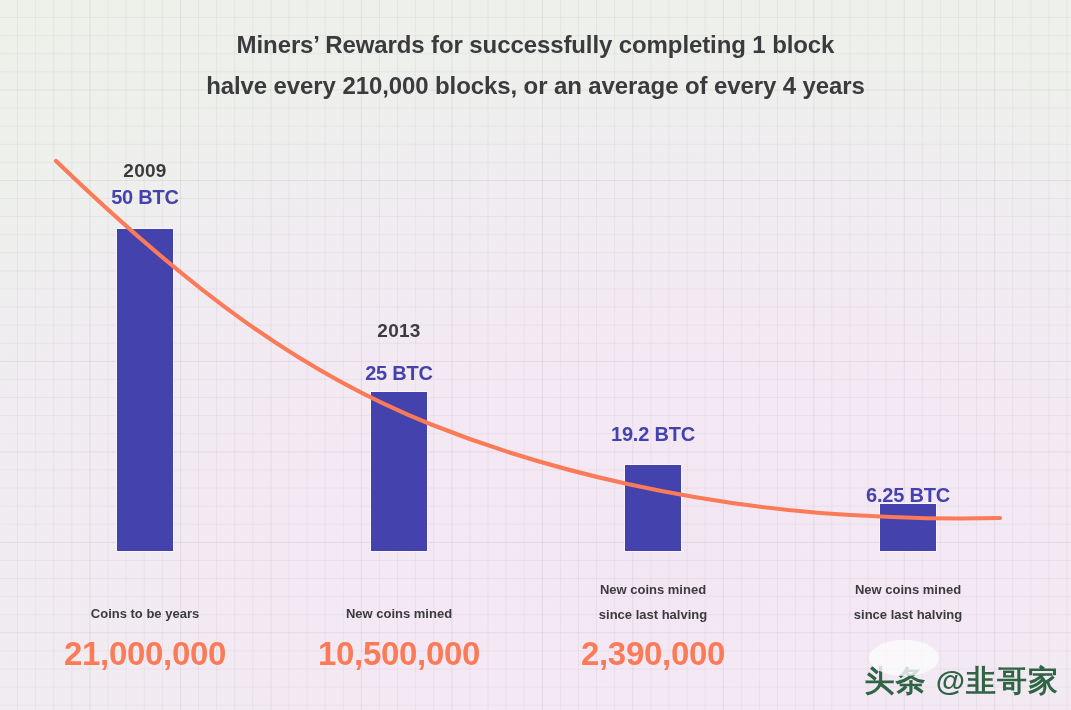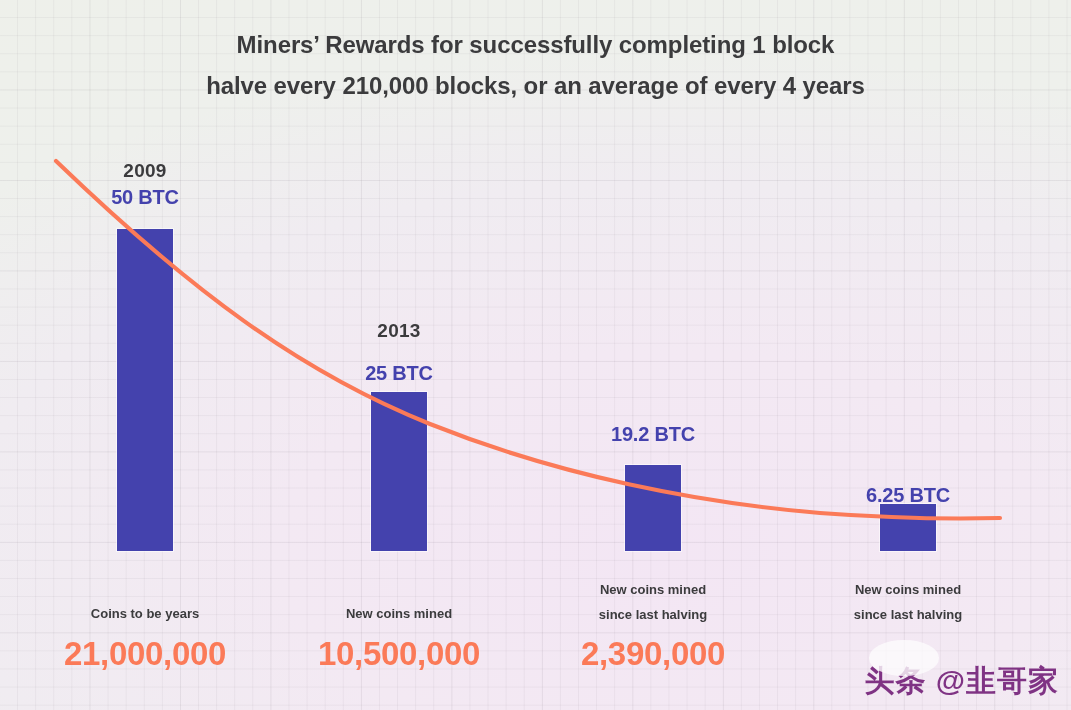--- a/index.html
+++ b/index.html
@@ -127,21 +127,21 @@
   
   .watermark {
     position: absolute;
     right: 12px;
     bottom: 8px;
     display: flex;
     align-items: center;
     gap: 4px;
     font-size: 30px;
     font-weight: 700;
-    color: #701a75;
+    color: #14532d;
     opacity: 0.88;
     letter-spacing: 1px;
   }
   .watermark .blob {
     position: absolute;
     right: 120px;
     bottom: 26px;
     width: 70px;
     height: 36px;
     background: rgba(255,255,255,0.8);

